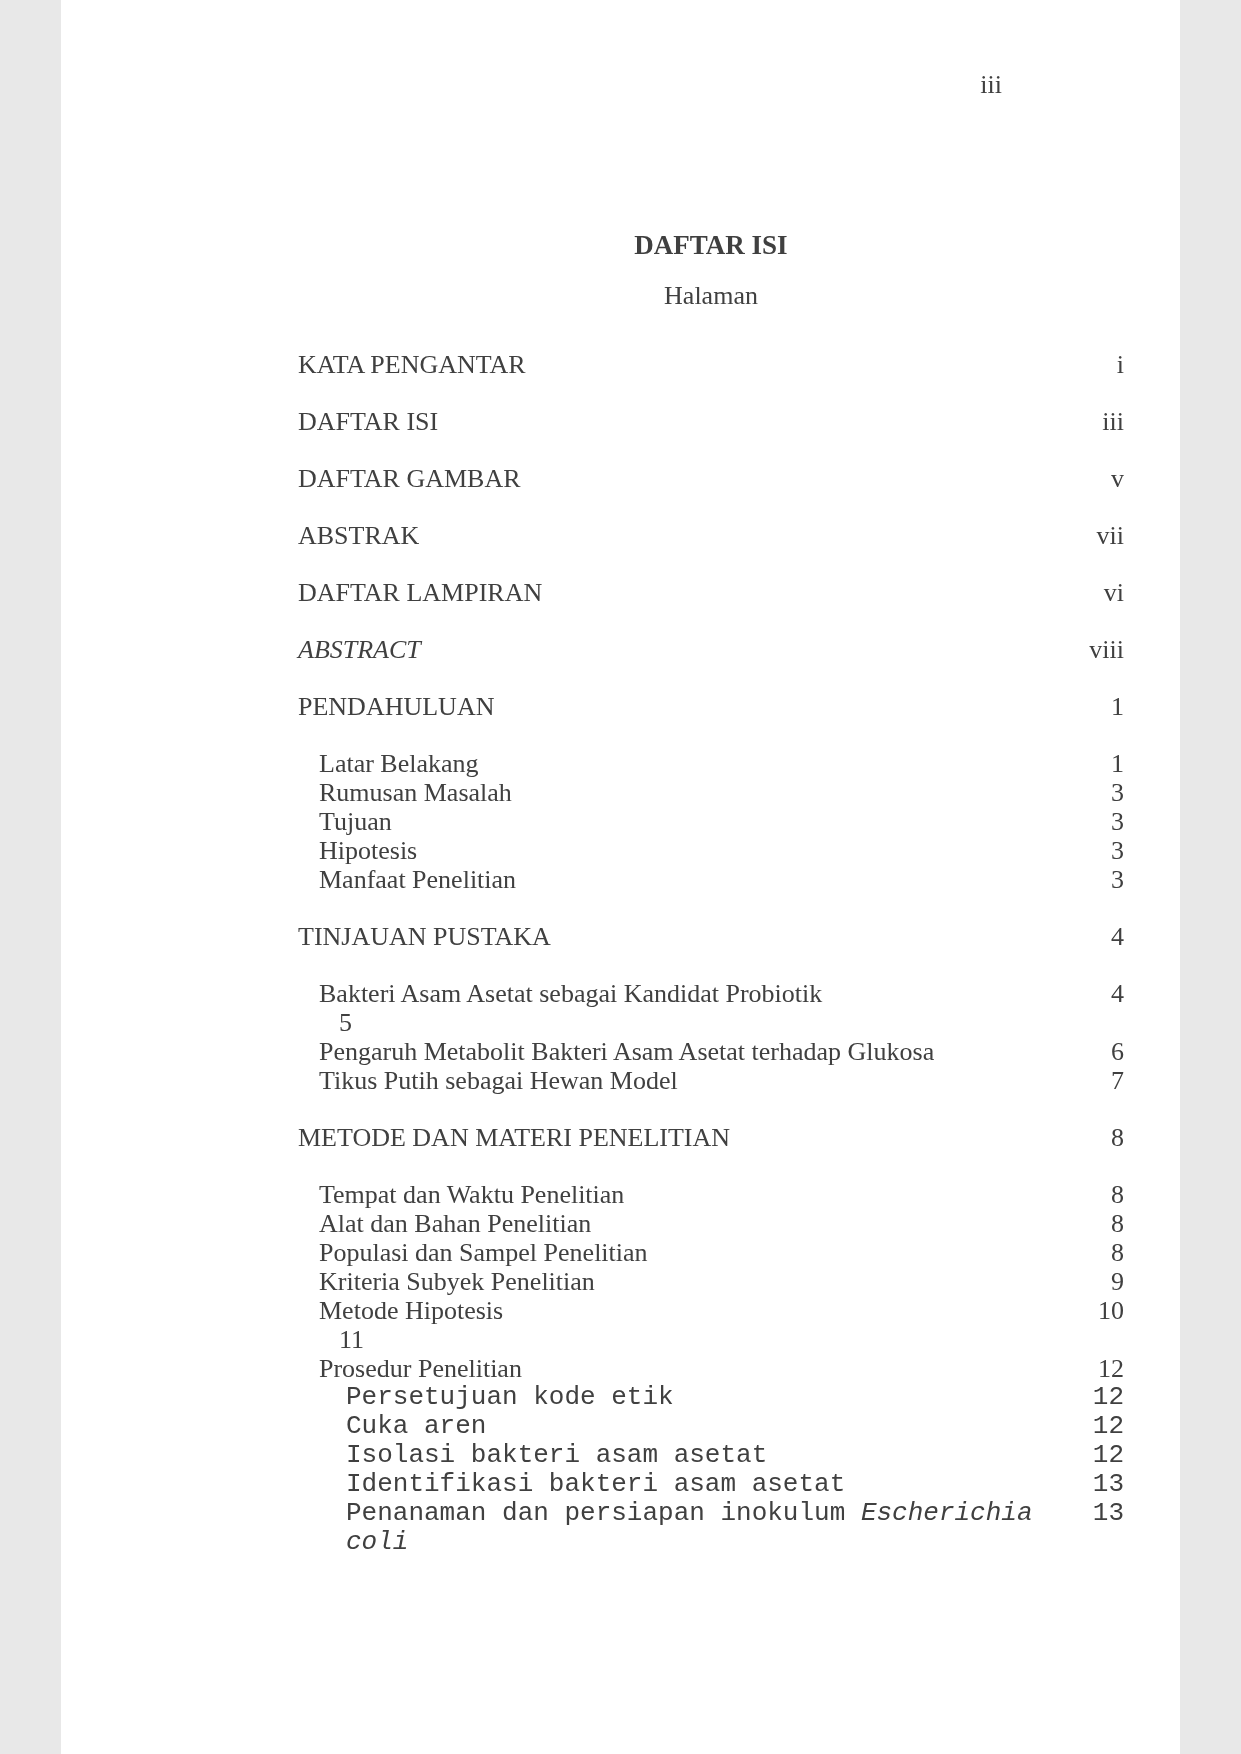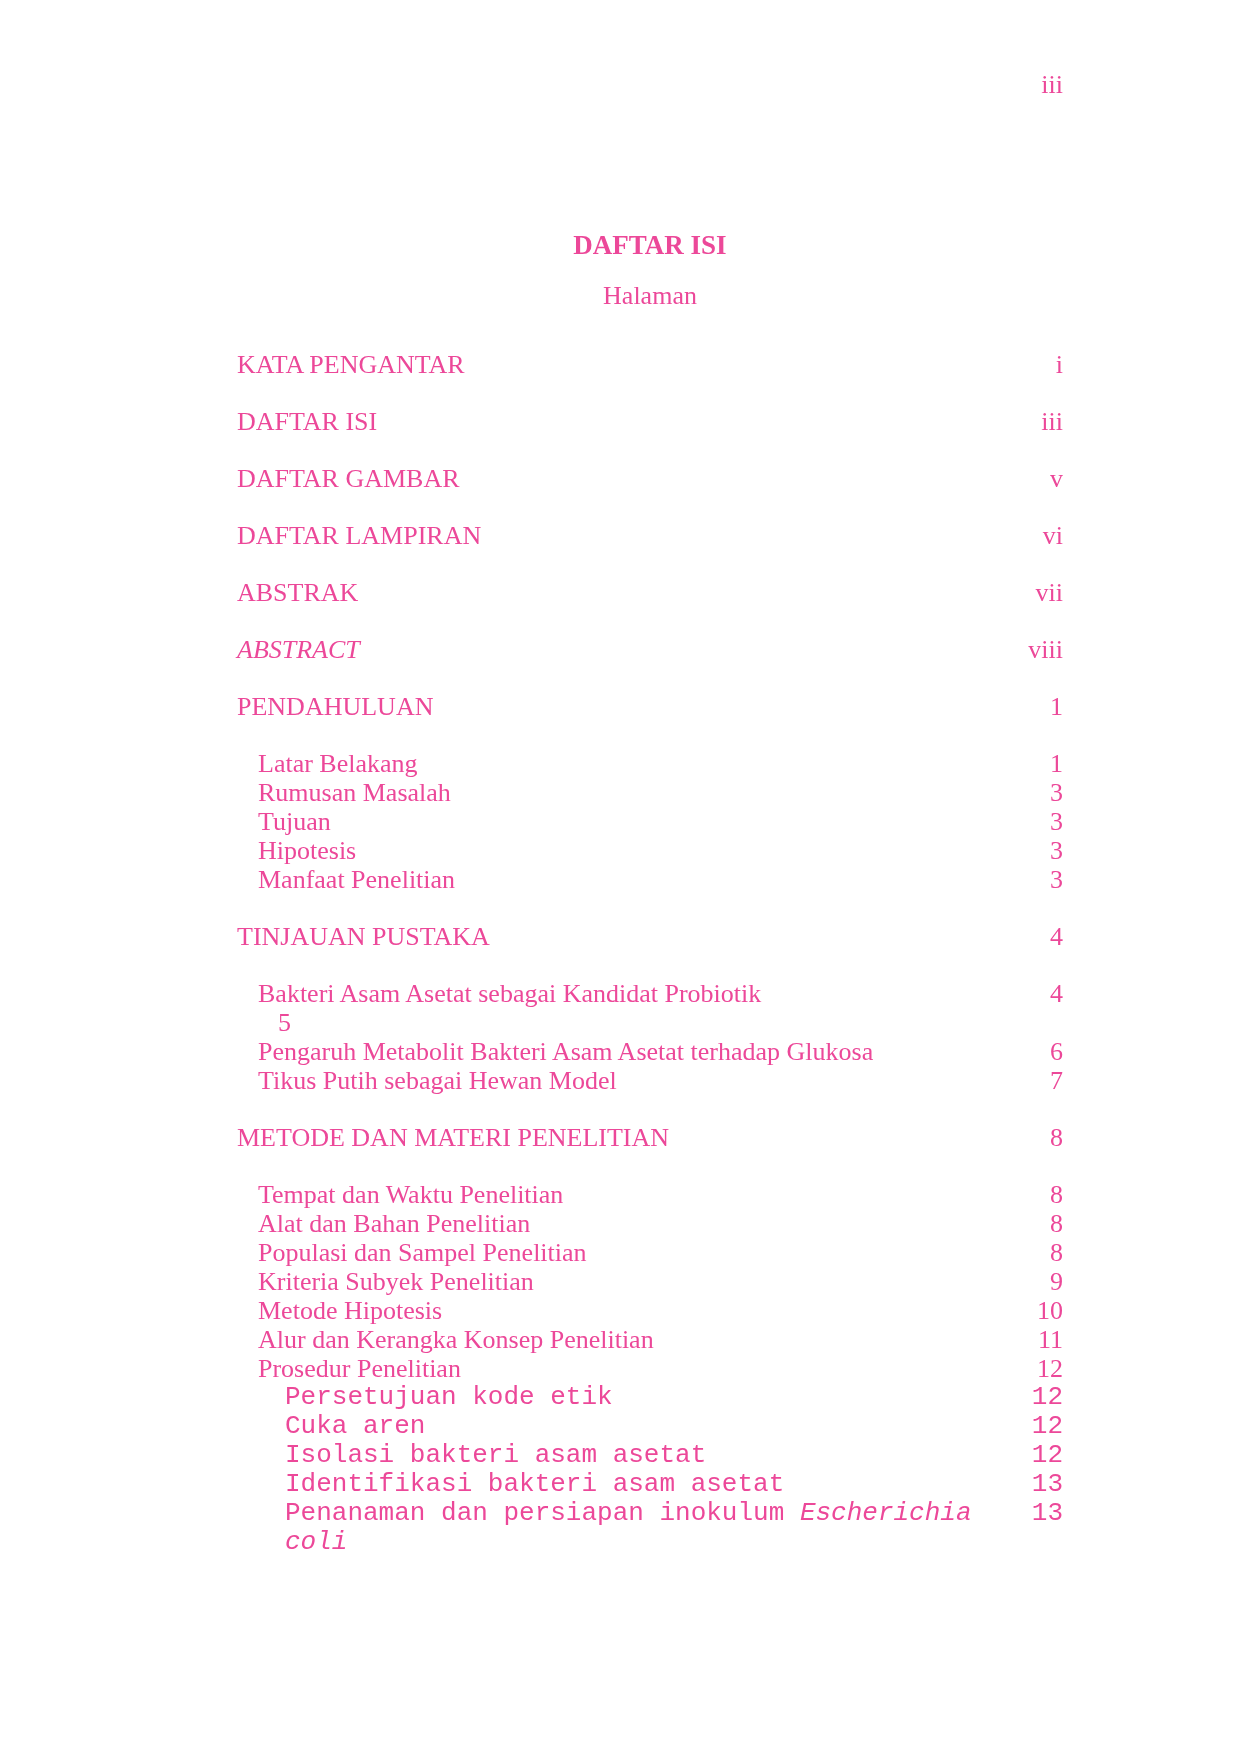--- a/index.html
+++ b/index.html
@@ -2,25 +2,25 @@
 <html><head>
 <meta charset="utf-8">
 <style>
   html, body {
     margin: 0;
     padding: 0;
     background: #e8e8e8;
   }
   .page {
     position: relative;
-    width: 1241px;
+    width: 1119px;
     height: 1754px;
     margin: 0 auto;
     background: #ffffff;
-    color: #ec4899;
+    color: #404040;
     font-family: "Liberation Serif", "DejaVu Serif", serif;
     font-size: 26px;
     overflow: hidden;
   }
   .folio {
     position: absolute;
     top: 70px;
     right: 178px;
     line-height: 29px;
   }
@@ -82,27 +82,27 @@
     <span class="label">DAFTAR ISI</span>
     <span class="page-num">iii</span>
   </div>
 
   <div class="row lvl0 gap">
     <span class="label">DAFTAR GAMBAR</span>
     <span class="page-num">v</span>
   </div>
 
   <div class="row lvl0 gap">
+    <span class="label">ABSTRAK</span>
+    <span class="page-num">vii</span>
+  </div>
+
+  <div class="row lvl0 gap">
     <span class="label">DAFTAR LAMPIRAN</span>
     <span class="page-num">vi</span>
-  </div>
-
-  <div class="row lvl0 gap">
-    <span class="label">ABSTRAK</span>
-    <span class="page-num">vii</span>
   </div>
 
   <div class="row lvl0 gap">
     <span class="label italic">ABSTRACT</span>
     <span class="page-num">viii</span>
   </div>
 
   <div class="row lvl0 gap">
     <span class="label">PENDAHULUAN</span>
     <span class="page-num">1</span>
@@ -181,21 +181,20 @@
     <span class="label">Kriteria Subyek Penelitian</span>
     <span class="page-num">9</span>
   </div>
 
   <div class="row lvl1">
     <span class="label">Metode Hipotesis</span>
     <span class="page-num">10</span>
   </div>
 
   <div class="row lvl1">
-    <span class="label">Alur dan Kerangka Konsep Penelitian</span>
     <span class="page-num">11</span>
   </div>
 
   <div class="row lvl1">
     <span class="label">Prosedur Penelitian</span>
     <span class="page-num">12</span>
   </div>
 
   <div class="row lvl2">
     <span class="label">Persetujuan kode etik</span>

